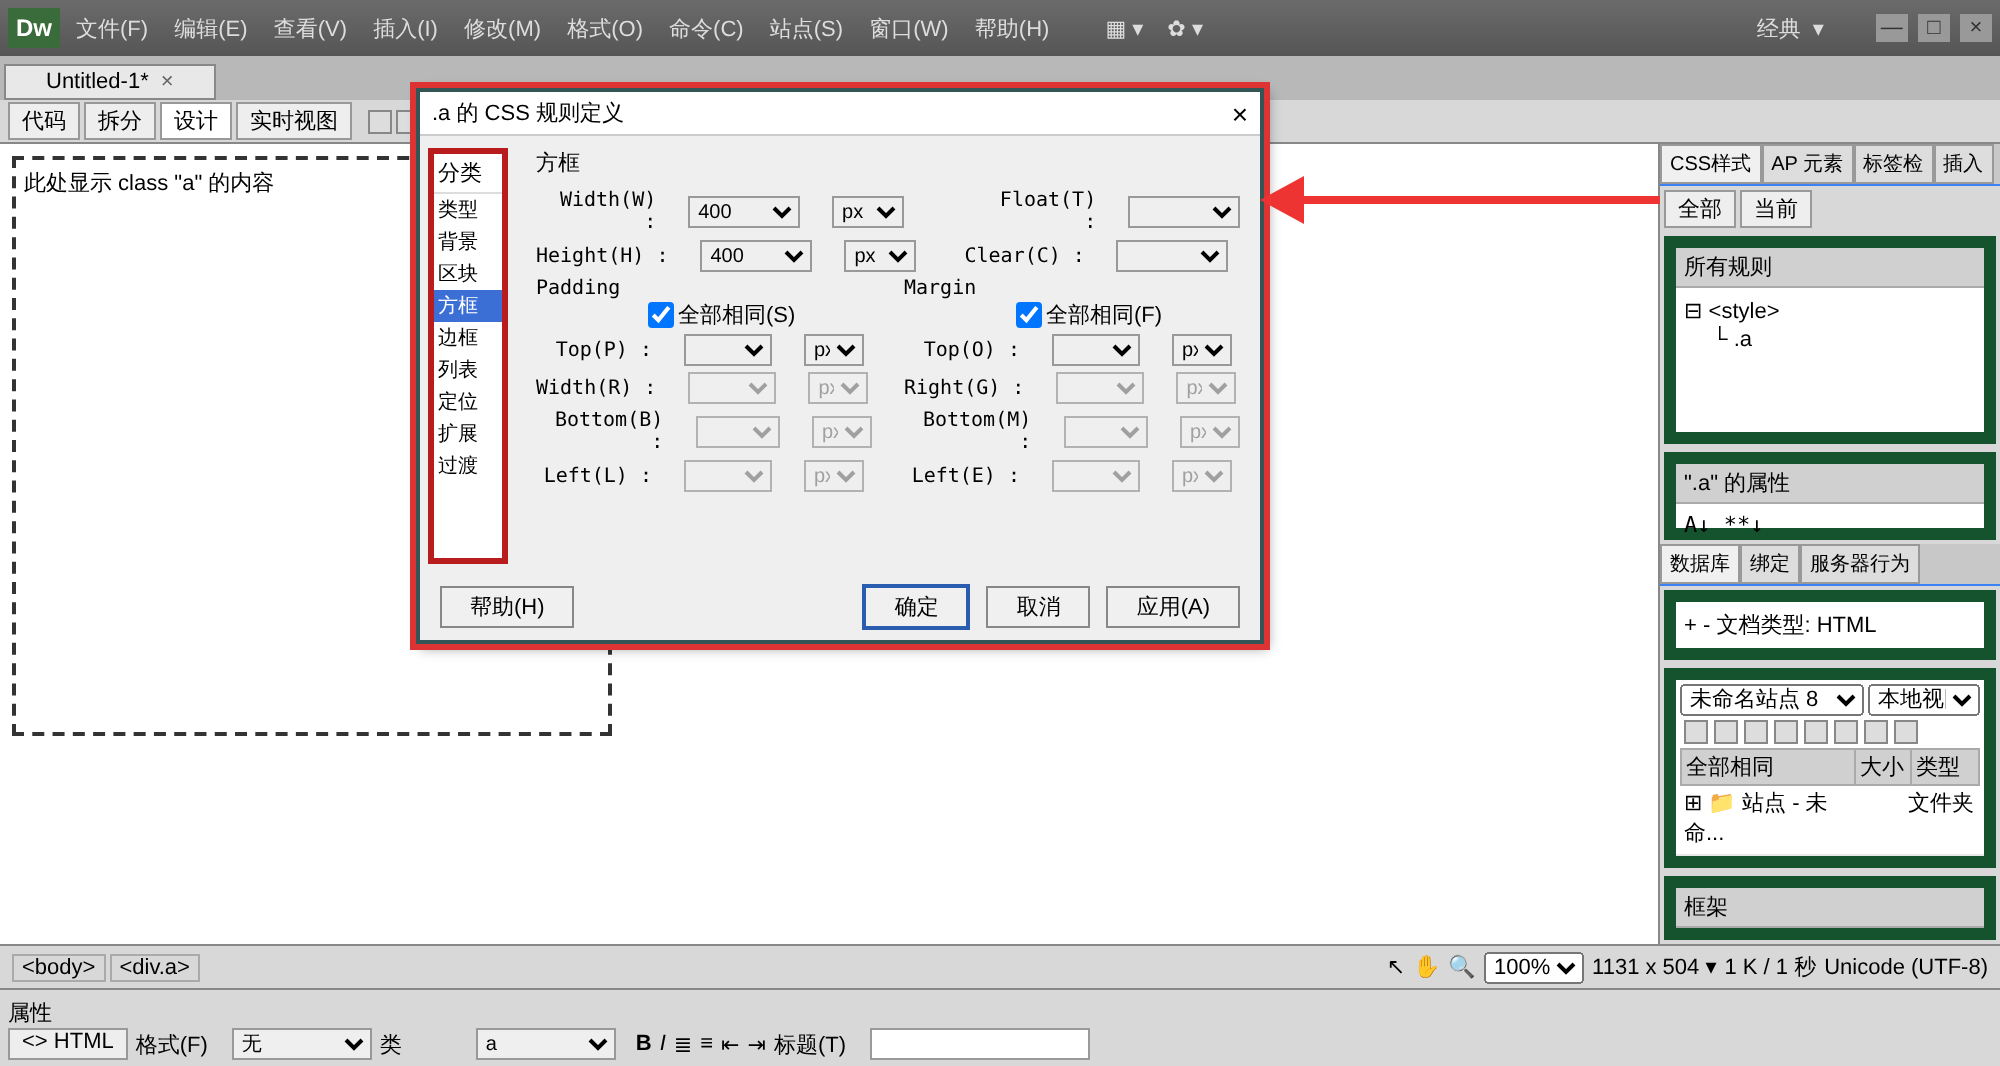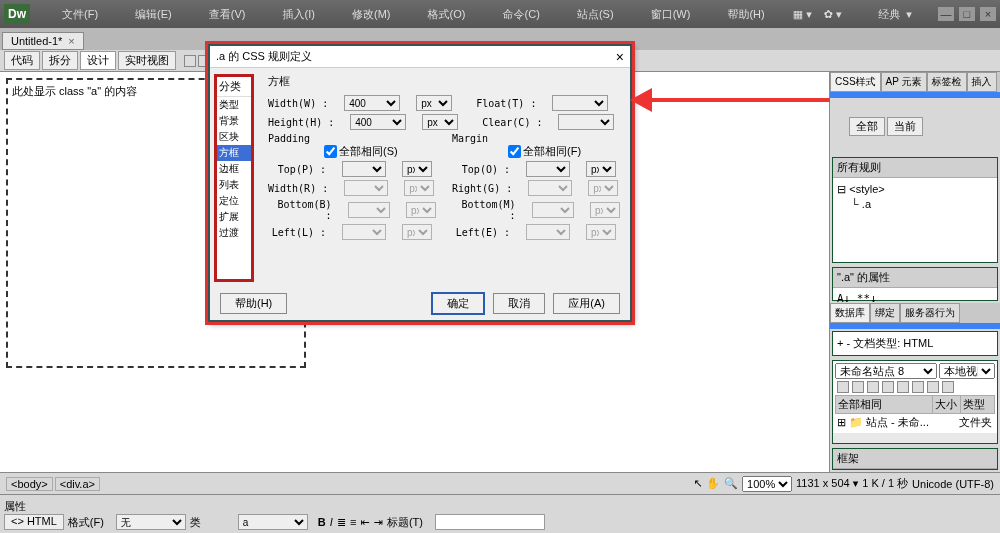--- a/index.html
+++ b/index.html
@@ -1,43 +1,43 @@
 <!DOCTYPE html>
 <html><head>
 <meta charset="utf-8">
 <style>
 *{box-sizing:border-box;margin:0;padding:0;font-family:"Microsoft YaHei",SimSun,Arial,sans-serif;font-size:11px;}
 body{background:#a9a9a9;width:1000px;height:533px;position:relative;overflow:hidden;}
 .title-bar{height:28px;background:linear-gradient(#6b6b6b,#555);display:flex;align-items:center;color:#ddd;padding:0 4px;}
 .dw-logo{background:#3a6b3a;color:#fff;width:26px;height:20px;display:flex;align-items:center;justify-content:center;font-weight:bold;margin-right:8px;font-size:12px;}
-.menu-bar span{margin-right:10px;cursor:pointer;margin-left:24px;}
+.menu-bar span{margin-right:10px;cursor:pointer;}
 .title-right{margin-left:auto;display:flex;align-items:center;gap:6px;}
 .win-btns span{display:inline-block;width:16px;height:14px;background:#999;margin-left:2px;text-align:center;line-height:14px;color:#333;}
 .tab-row{height:22px;background:#b8b8b8;display:flex;align-items:flex-end;}
-.doc-tab{background:#e8e8e8;border:1px solid #888;padding:2px 8px;display:flex;align-items:flex-end;gap:6px;margin-left:2px;}
+.doc-tab{background:#e8e8e8;border:1px solid #888;padding:2px 20px;display:flex;align-items:flex-end;gap:6px;margin-left:2px;}
 .doc-tab .close{color:#666;cursor:pointer;}
 .view-bar{height:22px;background:#d8d8d8;border-bottom:1px solid #888;display:flex;align-items:center;padding:0 4px;gap:2px;}
 .view-btn{border:1px solid #999;background:#eee;padding:1px 6px;cursor:pointer;}
 .view-btn.on{background:#fff;}
 .workspace{display:flex;height:400px;}
 .canvas{flex:1;background:#fff;border-right:1px solid #888;padding:6px;position:relative;}
 .sel-box{border:2px dashed #333;width:300px;height:290px;padding:4px;}
 .side{width:170px;background:#d8d8d8;display:flex;flex-direction:column;}
 .status-bar{height:22px;background:#d8d8d8;border-top:1px solid #888;display:flex;align-items:center;padding:0 6px;font-size:10px;}
 .status-bar .tag{border:1px solid #aaa;padding:0 4px;margin-right:2px;}
 .status-right{margin-left:auto;display:flex;align-items:center;gap:4px;}
 .props{height:80px;background:#d8d8d8;border-top:1px solid #888;padding:4px;}
 .prow{display:flex;align-items:center;gap:4px;margin-bottom:3px;}
 .prow label{min-width:44px;}
 .prow select,.prow input{border:1px solid #999;height:16px;font-size:10px;}
 .pbtn{border:1px solid #999;background:#eee;padding:0 6px;height:16px;}
-.side-tabs{display:flex;background:#c8c8c8;border-bottom:6px solid #3b82f6;}
+.side-tabs{display:flex;background:#c8c8c8;border-bottom:1px solid #3b82f6;}
 .side-tab{padding:2px 4px;border:1px solid #999;background:#ddd;font-size:10px;cursor:pointer;}
 .side-tab.on{background:#f0f0f0;}
-.side-sec{border:1px solid #14532d;margin:2px;background:#e8e8e8;font-size:10px;}
+.side-sec{border:6px solid #14532d;margin:2px;background:#e8e8e8;font-size:10px;}
 .side-sec .hdr{background:#d0d0d0;padding:2px 4px;border-bottom:1px solid #aaa;}
 .side-sec .bd{padding:4px;background:#fff;}
 .tree-row{padding:1px 0;}
 
 .dlg{position:absolute;left:208px;top:44px;width:424px;height:278px;background:#efefef;border:2px solid #355;outline:3px solid #d33;box-shadow:2px 2px 6px rgba(0,0,0,.4);}
 .dlg-title{height:22px;background:#fff;border-bottom:1px solid #ccc;display:flex;align-items:center;padding:0 6px;}
 .dlg-title .close{margin-left:auto;cursor:pointer;font-size:14px;}
 .dlg-body{display:flex;height:220px;}
 .dlg-cat{width:40px;border:3px solid #b91c1c;margin:6px 4px;background:#fff;}
 .dlg-cat .lbl{padding:2px;border-bottom:1px solid #ddd;}
@@ -116,27 +116,27 @@
     </div>
   </div>
 
   <div class="side">
     <div class="side-tabs">
       <span class="side-tab on">CSS样式</span>
       <span class="side-tab">AP 元素</span>
       <span class="side-tab">标签检</span>
       <span class="side-tab">插入</span>
     </div>
-    <div style="display:flex;padding:19px;gap:2px">
+    <div style="display:flex;padding:2px;gap:2px">
       <span class="view-btn">全部</span>
       <span class="view-btn">当前</span>
     </div>
     <div class="side-sec" style="flex:0 0 auto">
       <div class="hdr">所有规则</div>
-      <div class="bd" style="height:84px">
+      <div class="bd" style="height:72px">
         <div class="tree-row">⊟ <span>&lt;style&gt;</span></div>
         <div class="tree-row" style="padding-left:14px">└ <span>.a</span></div>
       </div>
     </div>
     <div class="side-sec">
       <div class="hdr">".a" 的属性</div>
       <div class="bd" style="height:12px;font-family:monospace">A↓ **↓ </div>
     </div>
     <div class="side-tabs">
       <span class="side-tab on">数据库</span>
@@ -233,21 +233,21 @@
       <div class="item">定位</div>
       <div class="item">扩展</div>
       <div class="item">过渡</div>
     </div>
     <div class="dlg-main">
       <h4>方框</h4>
       <div class="frow">
         <label>Width(W) :</label>
         <select style="width:56px"><option>400</option></select>
         <select style="width:36px"><option>px</option></select>
-        <label style="margin-left:20px">Float(T) :</label>
+        <label style="margin-left:32px">Float(T) :</label>
         <select style="width:56px"><option></option></select>
       </div>
       <div class="frow">
         <label>Height(H) :</label>
         <select style="width:56px"><option>400</option></select>
         <select style="width:36px"><option>px</option></select>
         <label style="margin-left:20px">Clear(C) :</label>
         <select style="width:56px"><option></option></select>
       </div>
       <div class="twocol">

